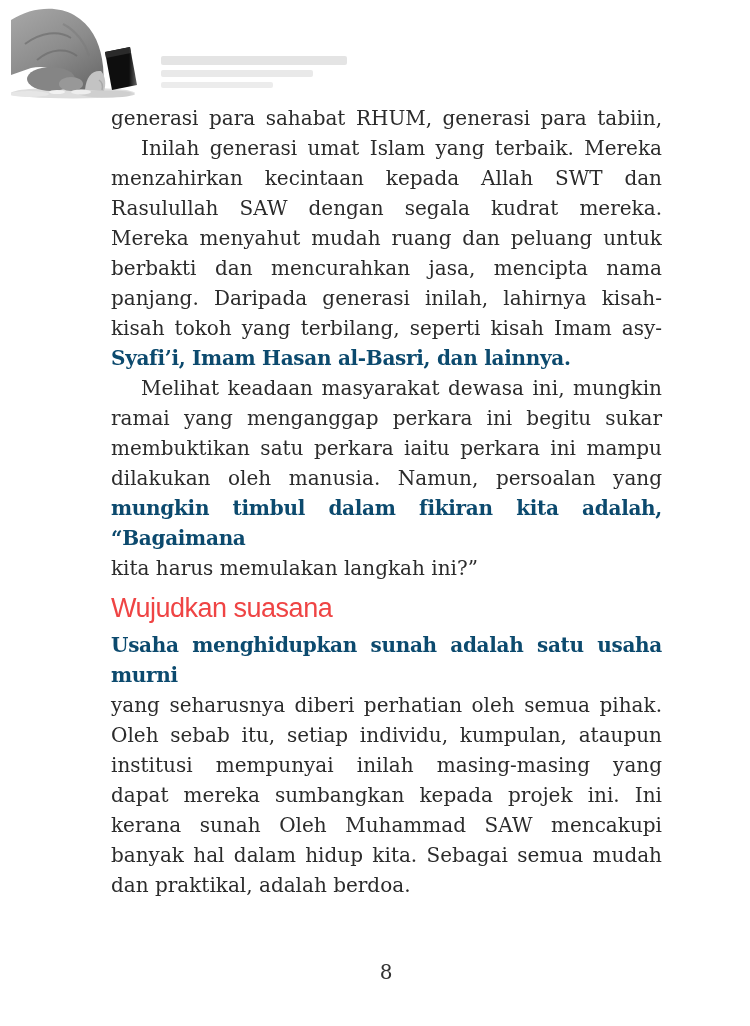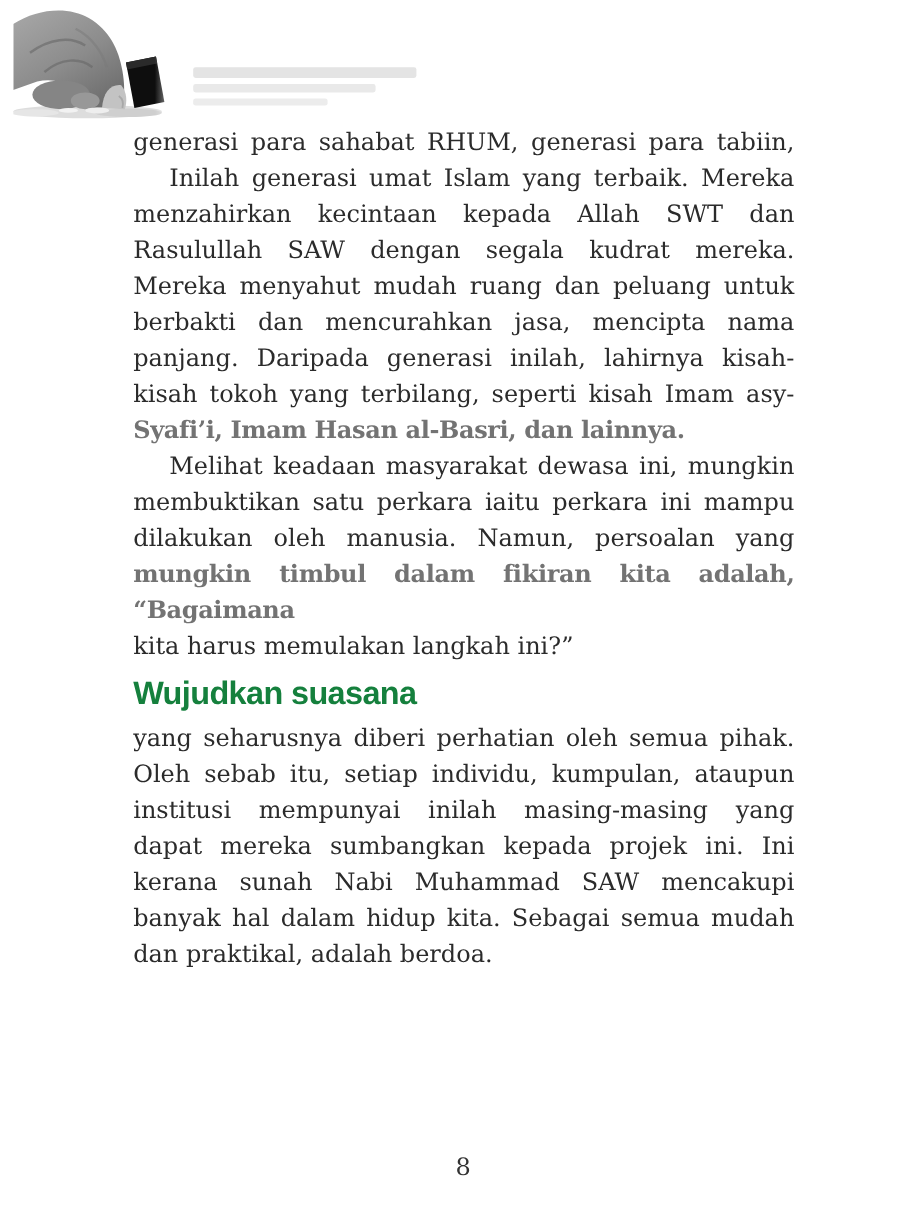--- a/index.html
+++ b/index.html
@@ -41,27 +41,27 @@
     font-size: 20px;
     line-height: 30px;
   }
   .para { margin: 0; }
   .line {
     text-align: justify;
     text-align-last: justify;
   }
   .line.last { text-align-last: left; }
   .line.indent { text-indent: 30px; }
-  .line.bold { font-weight: bold; letter-spacing: -0.3px; color: #737373; }
+  .line.bold { font-weight: bold; letter-spacing: -0.3px; color: #0c4a6e; }
   .heading {
     font-family: "Liberation Sans", sans-serif;
-    font-weight: bold;
+    font-weight: normal;
     font-size: 27px;
     letter-spacing: -0.5px;
-    color: #15803d;
+    color: #ef4444;
     line-height: 33px;
     margin: 9px 0 5px 0;
   }
   
   .page-number {
     position: absolute;
     left: 0; right: 0;
     top: 960px;
     text-align: center;
     font-size: 20px;
@@ -128,32 +128,34 @@
         <div class="line">menzahirkan kecintaan kepada Allah SWT dan</div>
         <div class="line">Rasulullah SAW dengan segala kudrat mereka.</div>
         <div class="line">Mereka menyahut mudah ruang dan peluang untuk</div>
         <div class="line">berbakti dan mencurahkan jasa, mencipta nama</div>
         <div class="line">panjang. Daripada generasi inilah, lahirnya kisah-</div>
         <div class="line">kisah tokoh yang terbilang, seperti kisah Imam asy-</div>
         <div class="line last bold">Syafi’i, Imam Hasan al-Basri, dan lainnya.</div>
       </div>
       <div class="para">
         <div class="line indent">Melihat keadaan masyarakat dewasa ini, mungkin</div>
+        <div class="line">ramai yang menganggap perkara ini begitu sukar</div>
         <div class="line">membuktikan satu perkara iaitu perkara ini mampu</div>
         <div class="line">dilakukan oleh manusia. Namun, persoalan yang</div>
         <div class="line bold">mungkin timbul dalam fikiran kita adalah, “Bagaimana</div>
         <div class="line last">kita harus memulakan langkah ini?”</div>
       </div>
       <div class="heading">Wujudkan suasana</div>
       <div class="para">
+        <div class="line bold">Usaha menghidupkan sunah adalah satu usaha murni</div>
         <div class="line">yang seharusnya diberi perhatian oleh semua pihak.</div>
         <div class="line">Oleh sebab itu, setiap individu, kumpulan, ataupun</div>
         <div class="line">institusi mempunyai inilah masing-masing yang</div>
         <div class="line">dapat mereka sumbangkan kepada projek ini. Ini</div>
-        <div class="line">kerana sunah Nabi Muhammad SAW mencakupi</div>
+        <div class="line">kerana sunah Oleh Muhammad SAW mencakupi</div>
         <div class="line">banyak hal dalam hidup kita. Sebagai semua mudah</div>
         <div class="line last">dan praktikal, adalah berdoa.</div>
       </div>
     </div>
 
   <div class="page-number">8</div>
 
 </div>
 
 </body></html>

